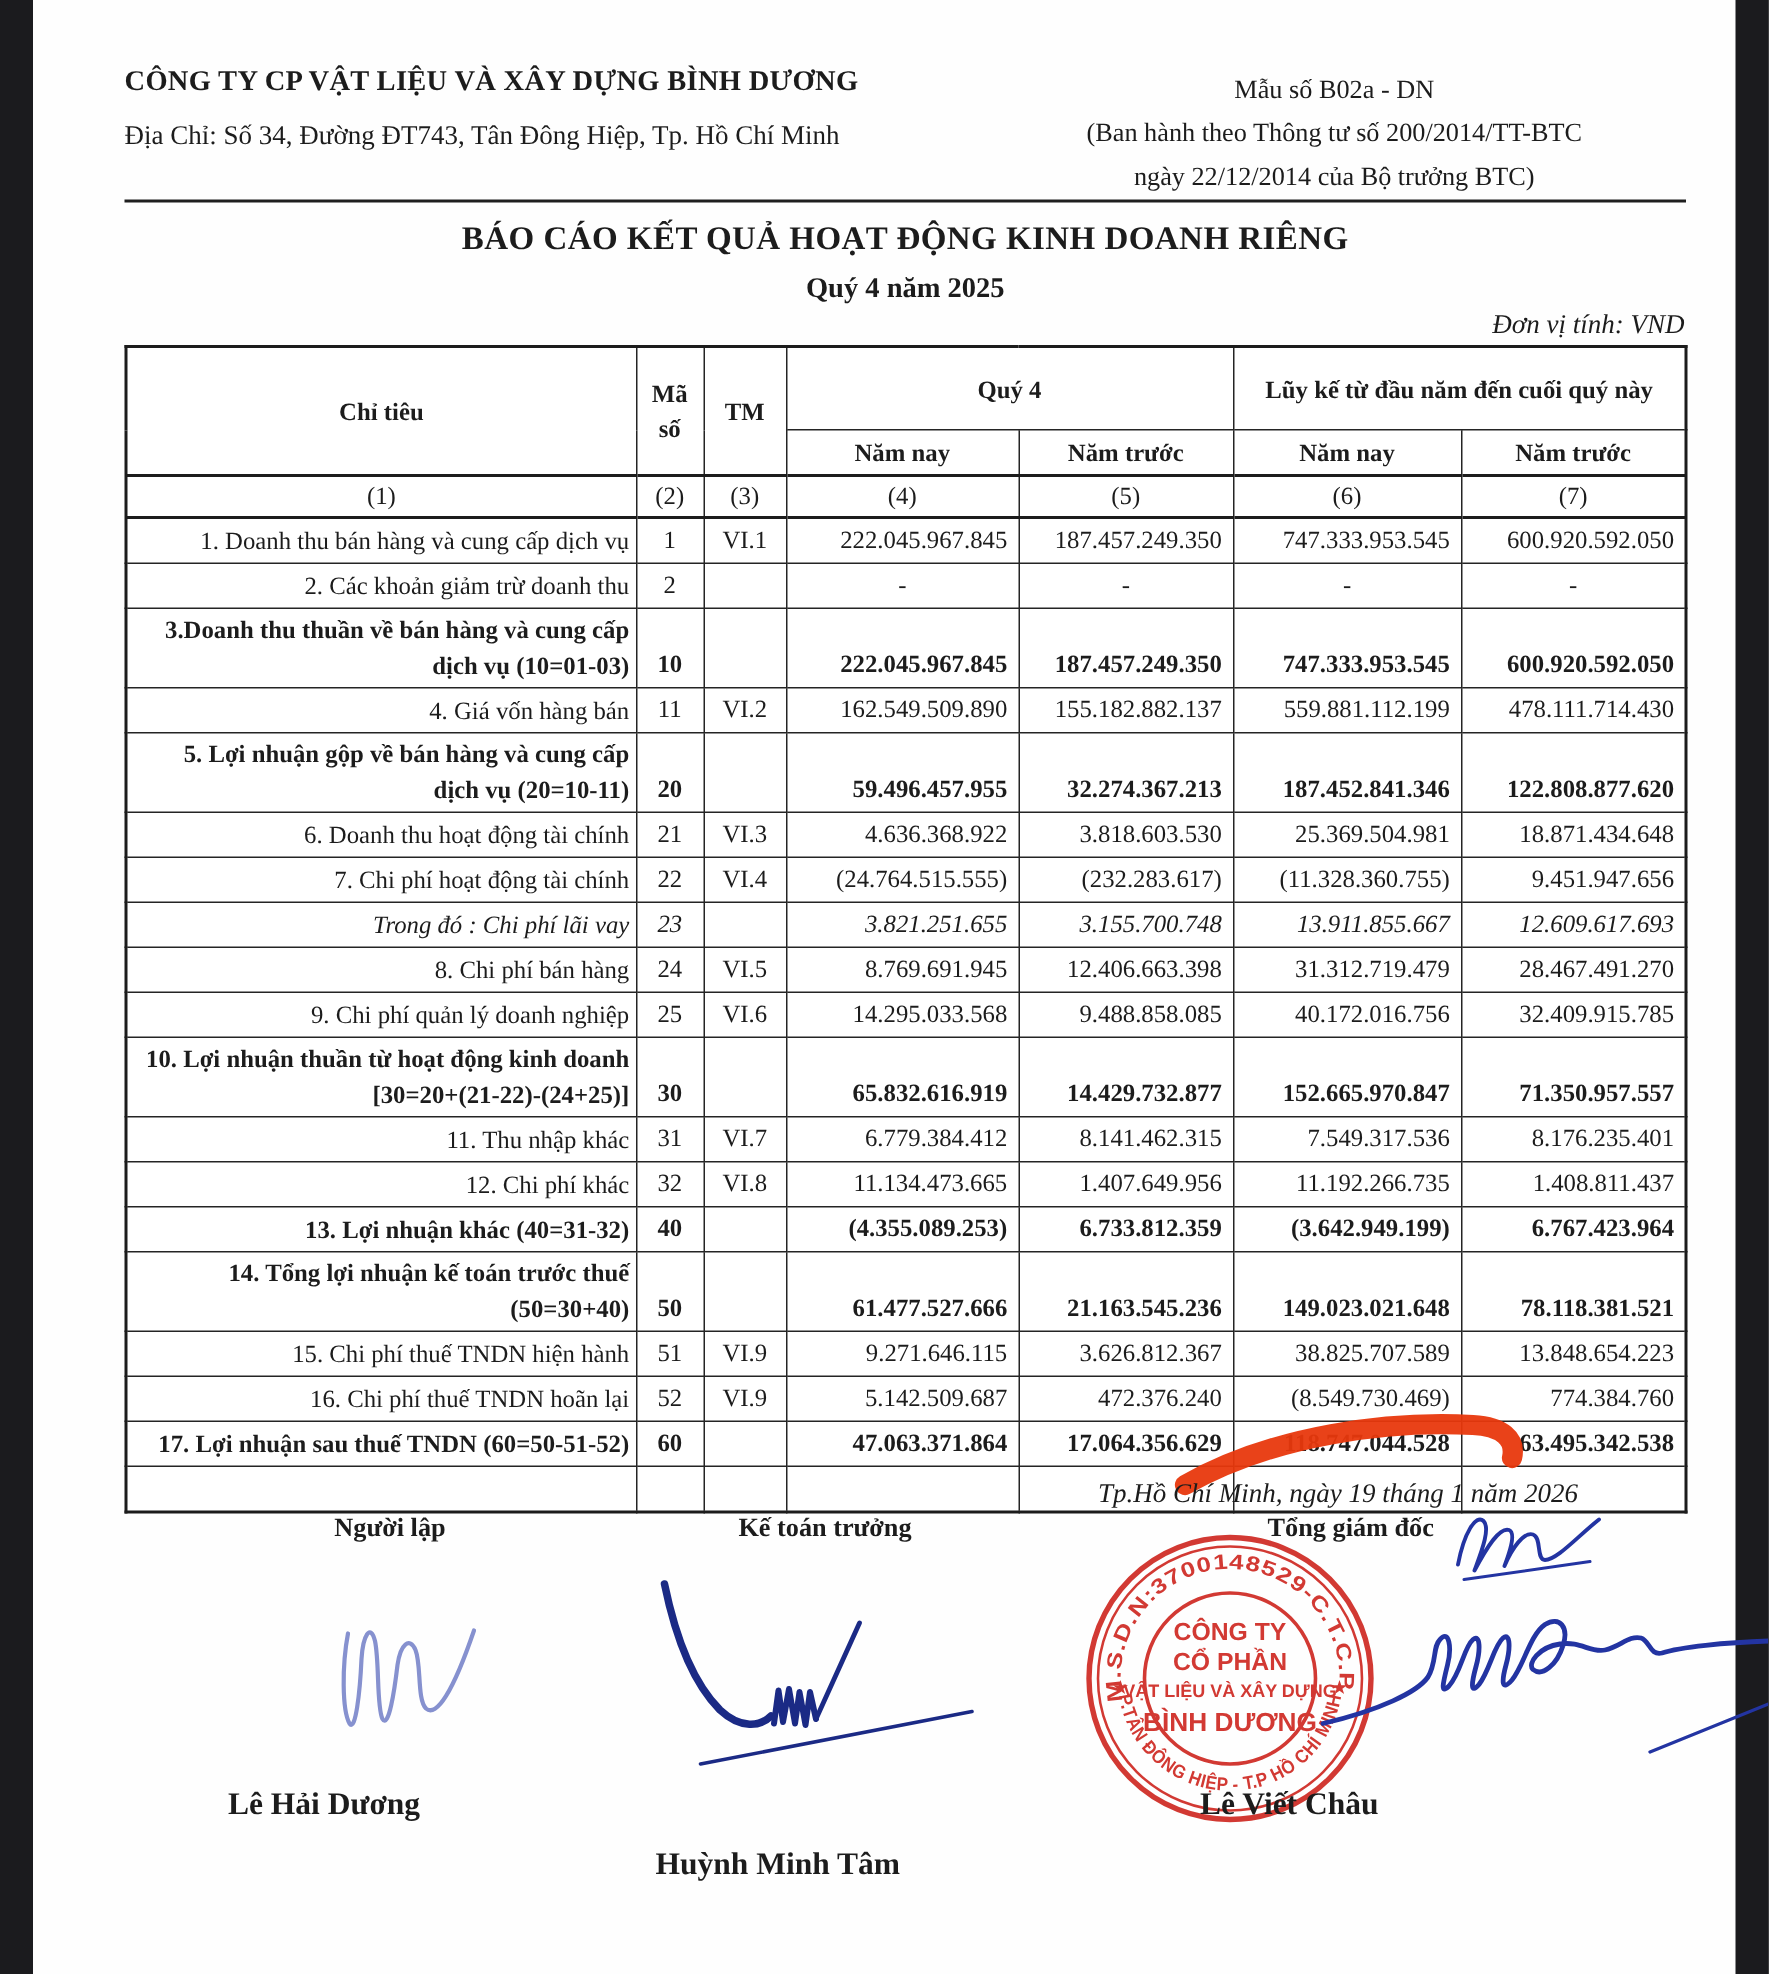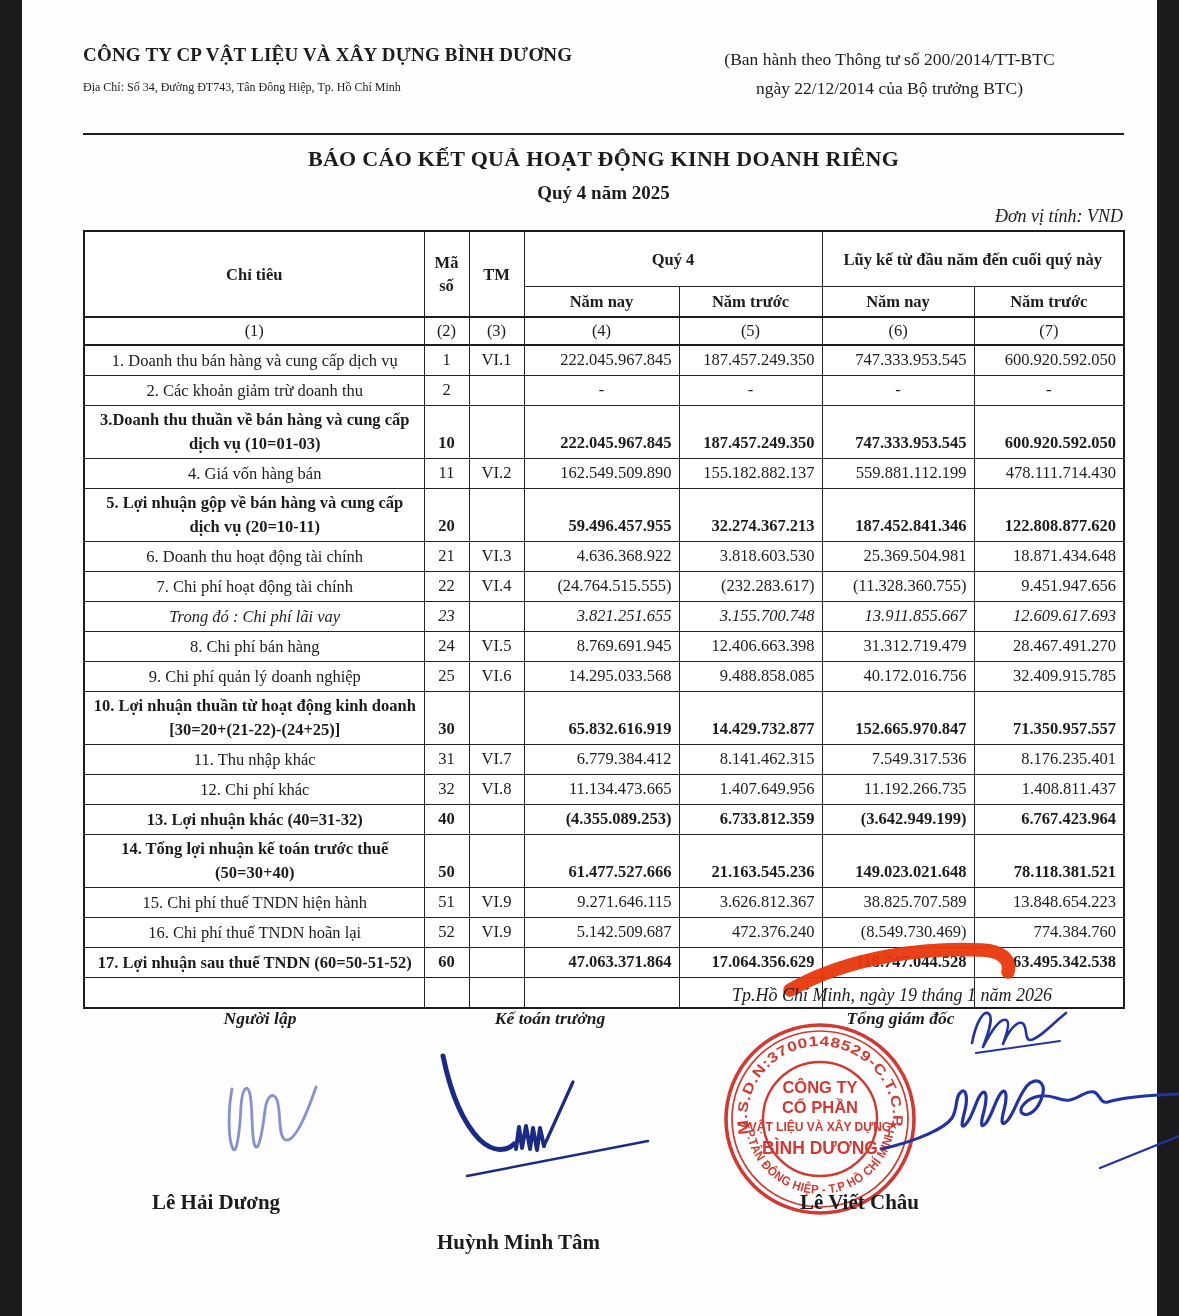--- a/index.html
+++ b/index.html
@@ -2,47 +2,47 @@
 <html><head>
 <meta charset="utf-8">
 <style>
   html,body{margin:0;padding:0;background:#101013;}
   .stage{position:relative;width:1179px;height:1316px;margin:0 auto;background:#1b1b1e;overflow:hidden;
          font-family:"Liberation Serif","DejaVu Serif",serif;color:#1c1c1c;}
   .page{position:absolute;left:22px;top:0;width:1135px;height:1316px;background:#fefefe;}
 
   .abs{position:absolute;}
   .company-name{left:61px;top:44px;font-weight:bold;font-size:19px;letter-spacing:.2px;}
-  .company-addr{left:61px;top:80px;font-size:12px;text-align:center;}
+  .company-addr{left:61px;top:80px;font-size:18px;text-align:center;}
   .form-block{left:645px;top:45px;width:445px;text-align:center;font-size:17.5px;line-height:29px;}
   .header-rule{left:61px;top:133px;width:1041px;height:2.4px;background:#1f1f1f;}
   .title{left:61px;top:146px;width:1041px;text-align:center;font-weight:bold;font-size:22px;letter-spacing:.3px;}
   .period{left:61px;top:182px;width:1041px;text-align:center;font-weight:bold;font-size:19px;}
   .unit-note{left:61px;top:206px;width:1040px;text-align:right;font-style:italic;font-size:18px;}
 
   .table-wrap{left:61px;top:230px;}
   table.report{border-collapse:collapse;table-layout:fixed;width:1040px;font-size:16.5px;background:#fff;}
   table.report th,table.report td{border:1.3px solid #242424;overflow:hidden;}
   table.report{border:2.6px solid #1c1c1c;}
   thead th{font-weight:bold;text-align:center;padding:2px 3px;line-height:23px;}
   tr.h1 th{height:50px;}
   tr.h2 th{height:25px;}
   tr.h3 td{height:24px;text-align:center;font-weight:normal;border-top:2.2px solid #1c1c1c;border-bottom:2.4px solid #1c1c1c;padding:1px 2px;}
   tbody td{line-height:24px;padding:2px 4px;}
-  td.lbl{text-align:center;vertical-align:middle;padding-left:5px;padding-right:4px;}
+  td.lbl{text-align:right;vertical-align:middle;padding-left:5px;padding-right:4px;}
   td.ma,td.tm{text-align:center;vertical-align:bottom;padding-bottom:3px;}
   td.num{text-align:right;vertical-align:bottom;padding-right:7px;padding-bottom:3px;}
   td.num.dash{text-align:center;padding-right:4px;}
   tr.bold{font-weight:bold;}
   tr.italic{font-style:italic;}
   tr.empty td{height:24px;line-height:22px;}
 
   .marker-svg{left:0;top:0;width:1135px;height:1316px;z-index:1;pointer-events:none;}
   .date-line{left:640px;top:985px;width:460px;text-align:center;font-style:italic;font-size:18px;z-index:2;}
-  .role{top:1008px;font-weight:bold;font-size:17.5px;text-align:center;z-index:2;font-style:italic;}
+  .role{top:1008px;font-weight:bold;font-size:17.5px;text-align:center;z-index:2;}
   .role-1{left:158px;width:160px;}
   .role-2{left:428px;width:200px;}
   .role-3{left:796px;width:165px;}
   .signer-name{top:1190px;font-weight:bold;font-size:21px;z-index:4;}
   .name-1{left:130px;width:200px;}
   .name-2{left:415px;width:220px;margin-top:40px;}
   .name-3{left:778px;width:200px;}
 
   .stamp-svg{left:695px;top:1016px;width:206px;height:206px;z-index:3;opacity:.93;}
   .stamp-ring-text{font-family:"Liberation Sans","DejaVu Sans",sans-serif;font-weight:bold;font-size:14px;letter-spacing:.6px;}
@@ -53,20 +53,21 @@
 </head>
 <body>
 
 <div class="stage">
   <div class="page">
 
     <div class="abs company-name">CÔNG TY CP VẬT LIỆU VÀ XÂY DỰNG BÌNH DƯƠNG</div>
     <div class="abs company-addr">Địa Chỉ: Số 34, Đường ĐT743, Tân Đông Hiệp, Tp. Hồ Chí Minh</div>
 
     <div class="abs form-block">
+      <div>Mẫu số B02a - DN</div>
       <div>(Ban hành theo Thông tư số 200/2014/TT-BTC</div>
       <div>ngày 22/12/2014 của Bộ trưởng BTC)</div>
     </div>
 
     <div class="abs header-rule"></div>
     <div class="abs title">BÁO CÁO KẾT QUẢ HOẠT ĐỘNG KINH DOANH RIÊNG</div>
     <div class="abs period">Quý 4 năm 2025</div>
     <div class="abs unit-note">Đơn vị tính: VND</div>
 
     <div class="abs table-wrap">

